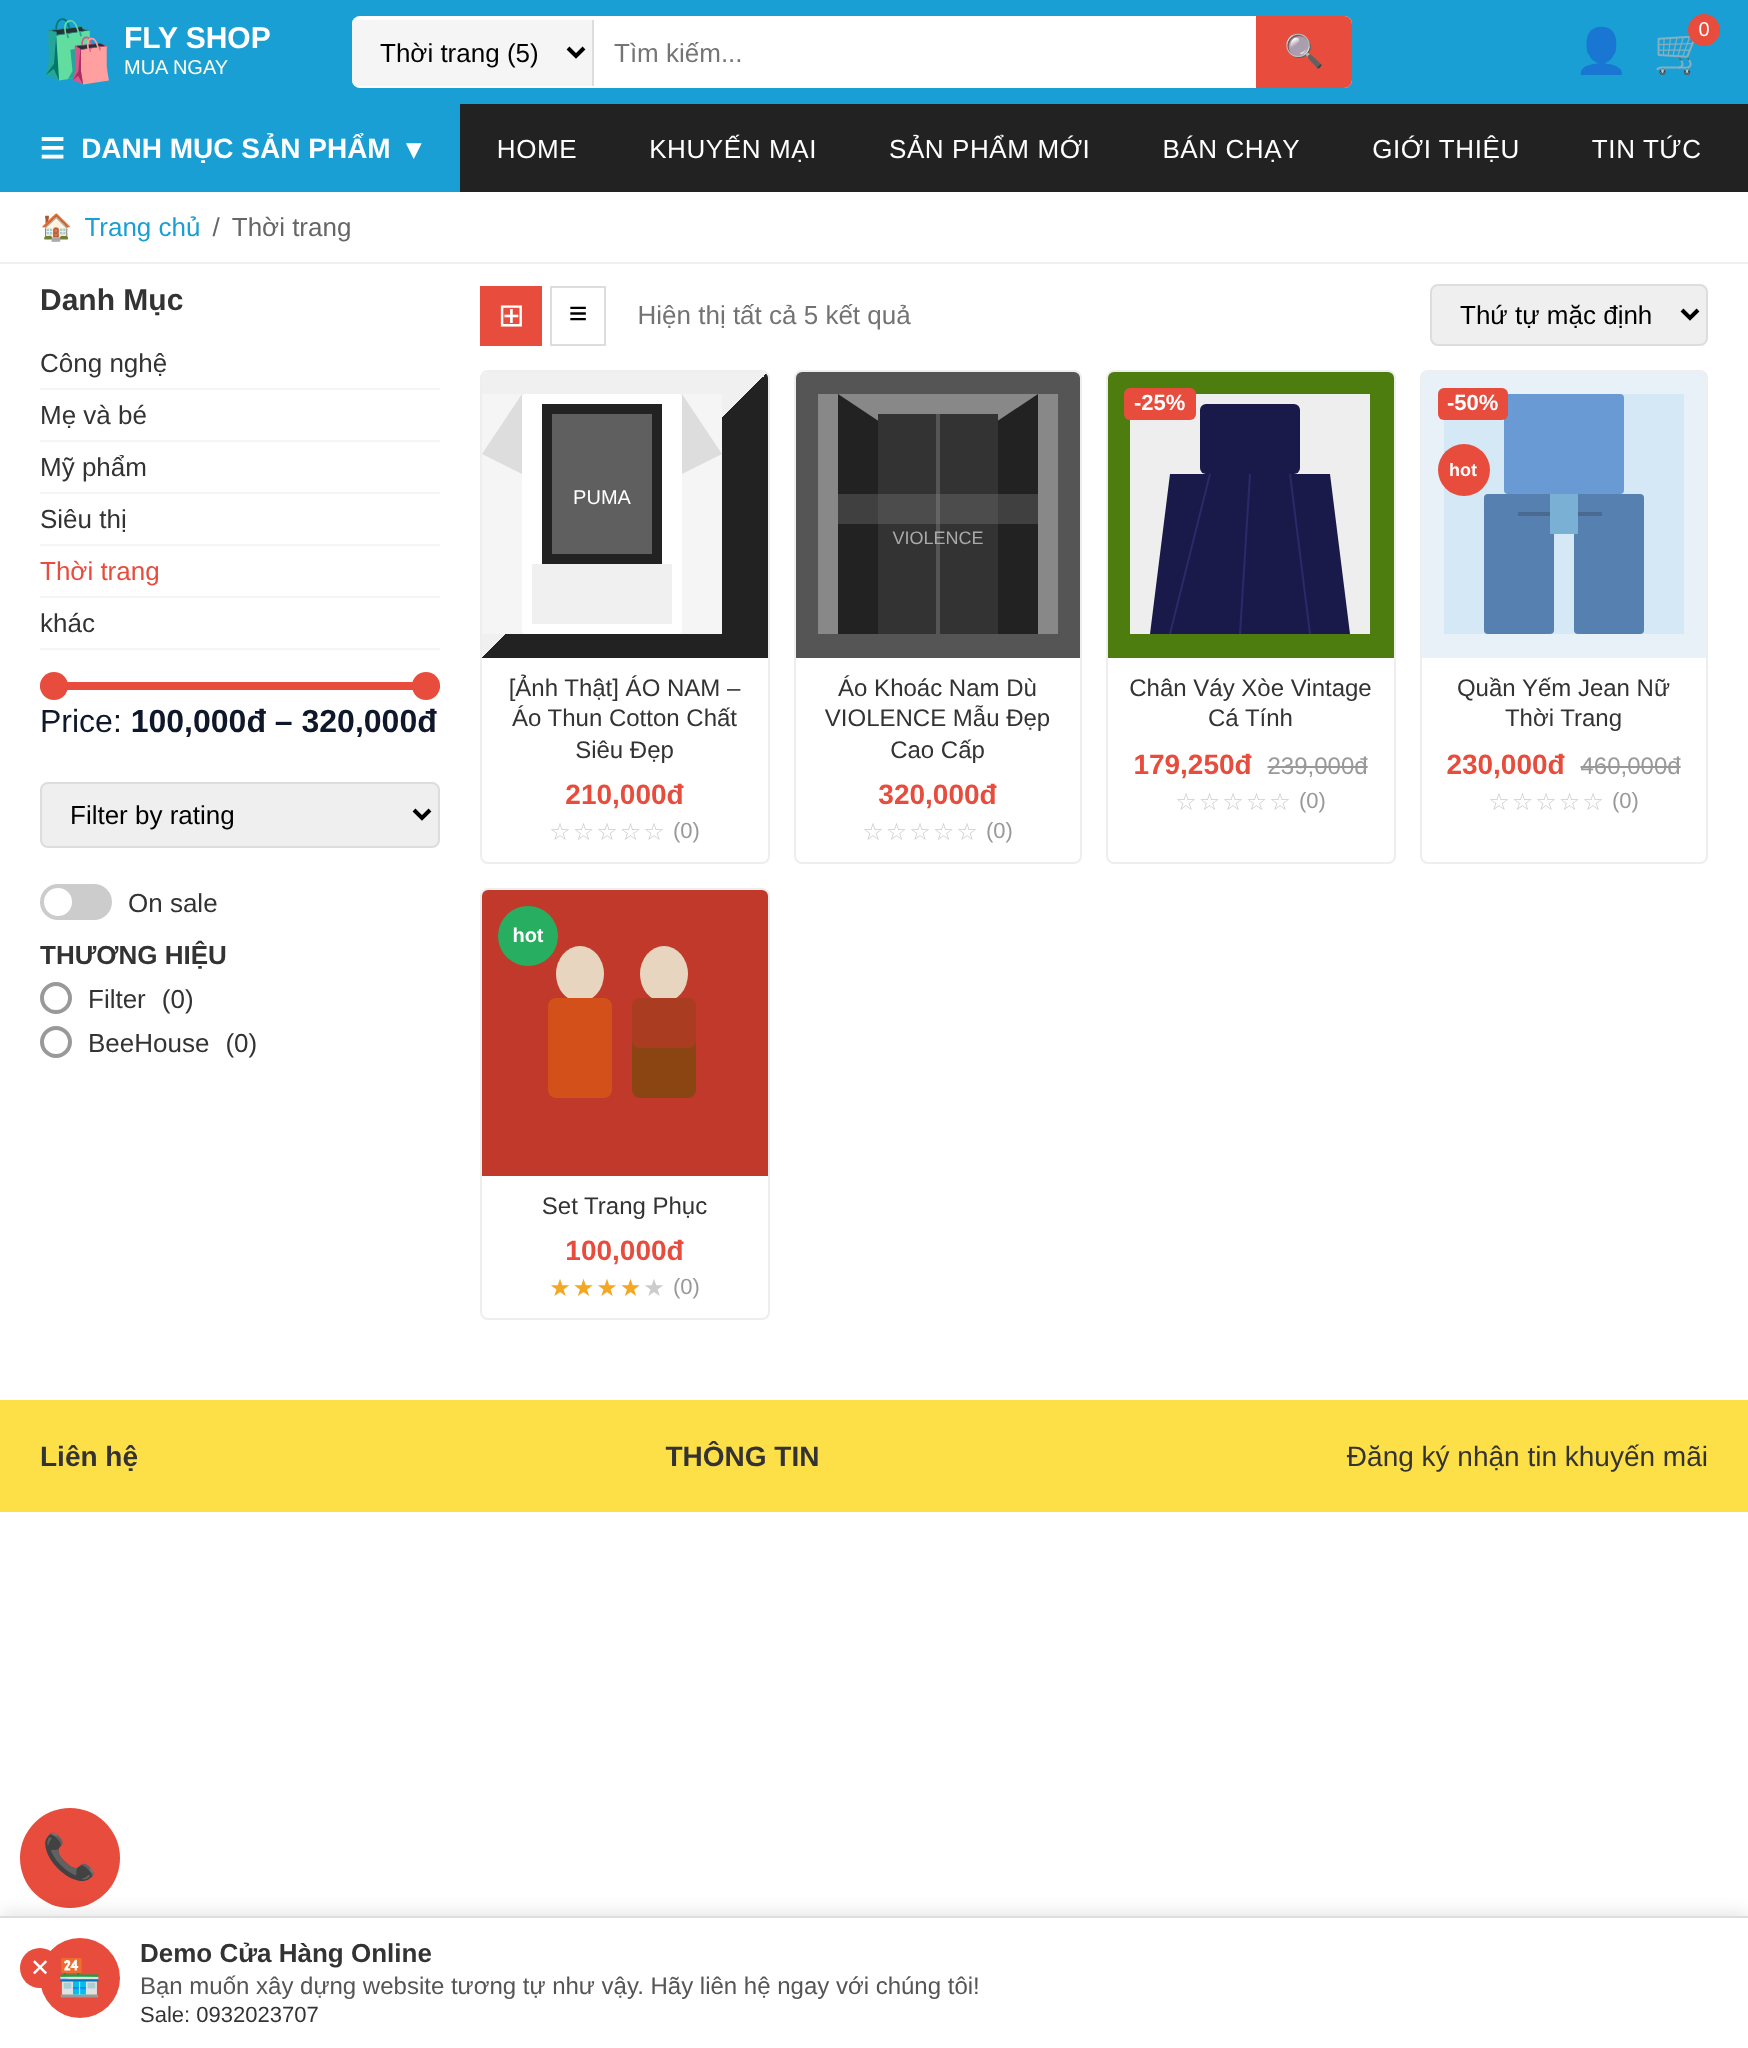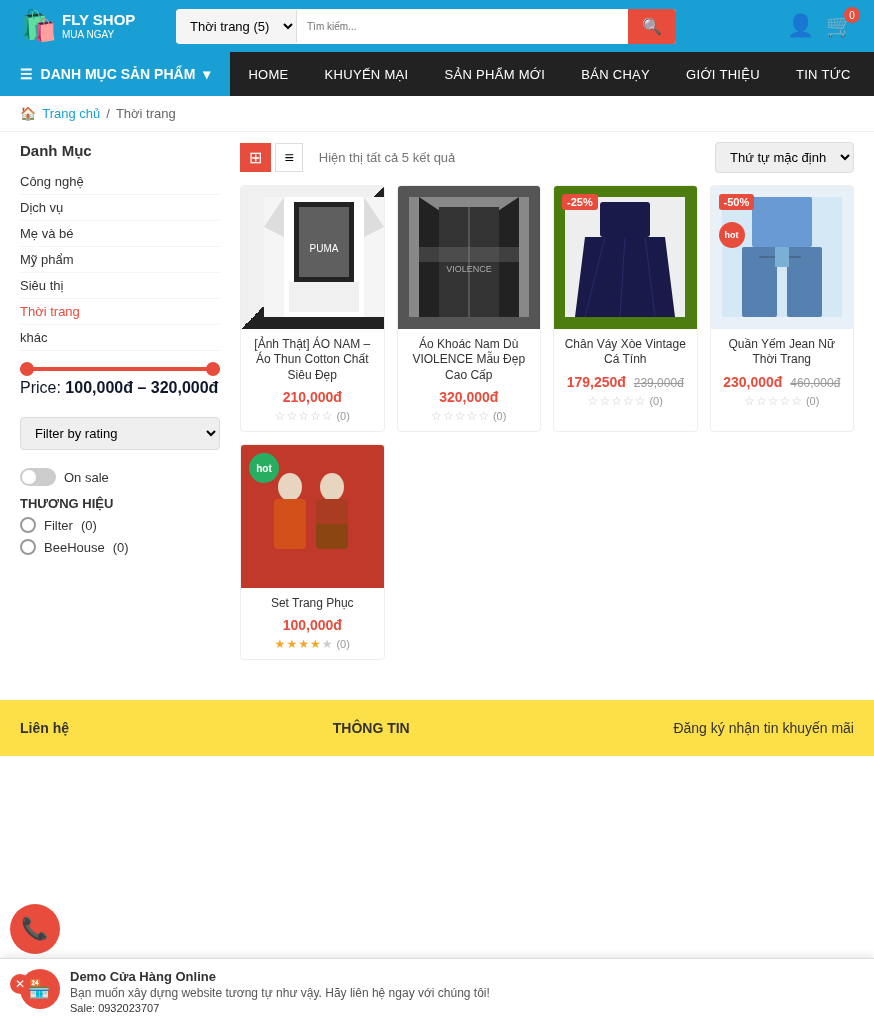--- a/index.html
+++ b/index.html
@@ -40,21 +40,21 @@
       border-right: 1px solid #ddd;
       background: #f5f5f5;
       font-size: 13px;
       cursor: pointer;
       outline: none;
     }
     .search-input {
       flex: 1;
       border: none;
       padding: 4px 10px;
-      font-size: 10px;
+      font-size: 13px;
       outline: none;
     }
     .search-btn {
       background: #e74c3c;
       border: none;
       padding: 8px 14px;
       color: #fff;
       cursor: pointer;
       font-size: 16px;
     }
@@ -469,21 +469,20 @@
   <span>Thời trang</span>
 </div>
 
 <div class="main-content">
 
   <aside class="sidebar">
 
     <div class="sidebar-section-title">Danh Mục</div>
     <ul class="sidebar-menu">
       <li><a href="#">Công nghệ</a></li>
-      <li><a href="#">Dịch vụ</a></li>
       <li><a href="#">Mẹ và bé</a></li>
       <li><a href="#">Mỹ phẩm</a></li>
       <li><a href="#">Siêu thị</a></li>
       <li class="active"><a href="#" style="color:#e74c3c;font-weight:500;">Thời trang</a></li>
       <li class="khac"><a href="#">khác</a></li>
     </ul>
 
     
     <div class="price-range-container">
       <div class="price-range-track">
@@ -546,21 +545,21 @@
           <option>Giá giảm dần</option>
           <option>Mới nhất</option>
         </select>
       </div>
     </div>
 
     <div class="product-grid">
 
       <div class="product-card">
         <div class="product-img-wrap img-tshirt">
-          <div style="position:absolute;inset:0;display:flex;align-items:center;justify-content:flex-end;">
+          <div style="position:absolute;inset:0;display:flex;align-items:center;justify-content:flex-start;">
             <svg width="120" height="120" viewBox="0 0 120 120">
               <rect width="120" height="120" fill="#f5f5f5"></rect>
 
               <rect x="20" y="0" width="80" height="120" fill="#fff" rx="2"></rect>
               <polygon points="20,0 0,30 20,40 20,0" fill="#ddd"></polygon>
               <polygon points="100,0 120,30 100,40 100,0" fill="#ddd"></polygon>
               <rect x="30" y="5" width="60" height="80" fill="#222"></rect>
               <rect x="35" y="10" width="50" height="70" fill="#f0f0f0" opacity="0.3"></rect>
               <text x="60" y="55" text-anchor="middle" font-size="10" fill="#fff">PUMA</text>
               <rect x="25" y="85" width="70" height="30" fill="#f0f0f0"></rect>

